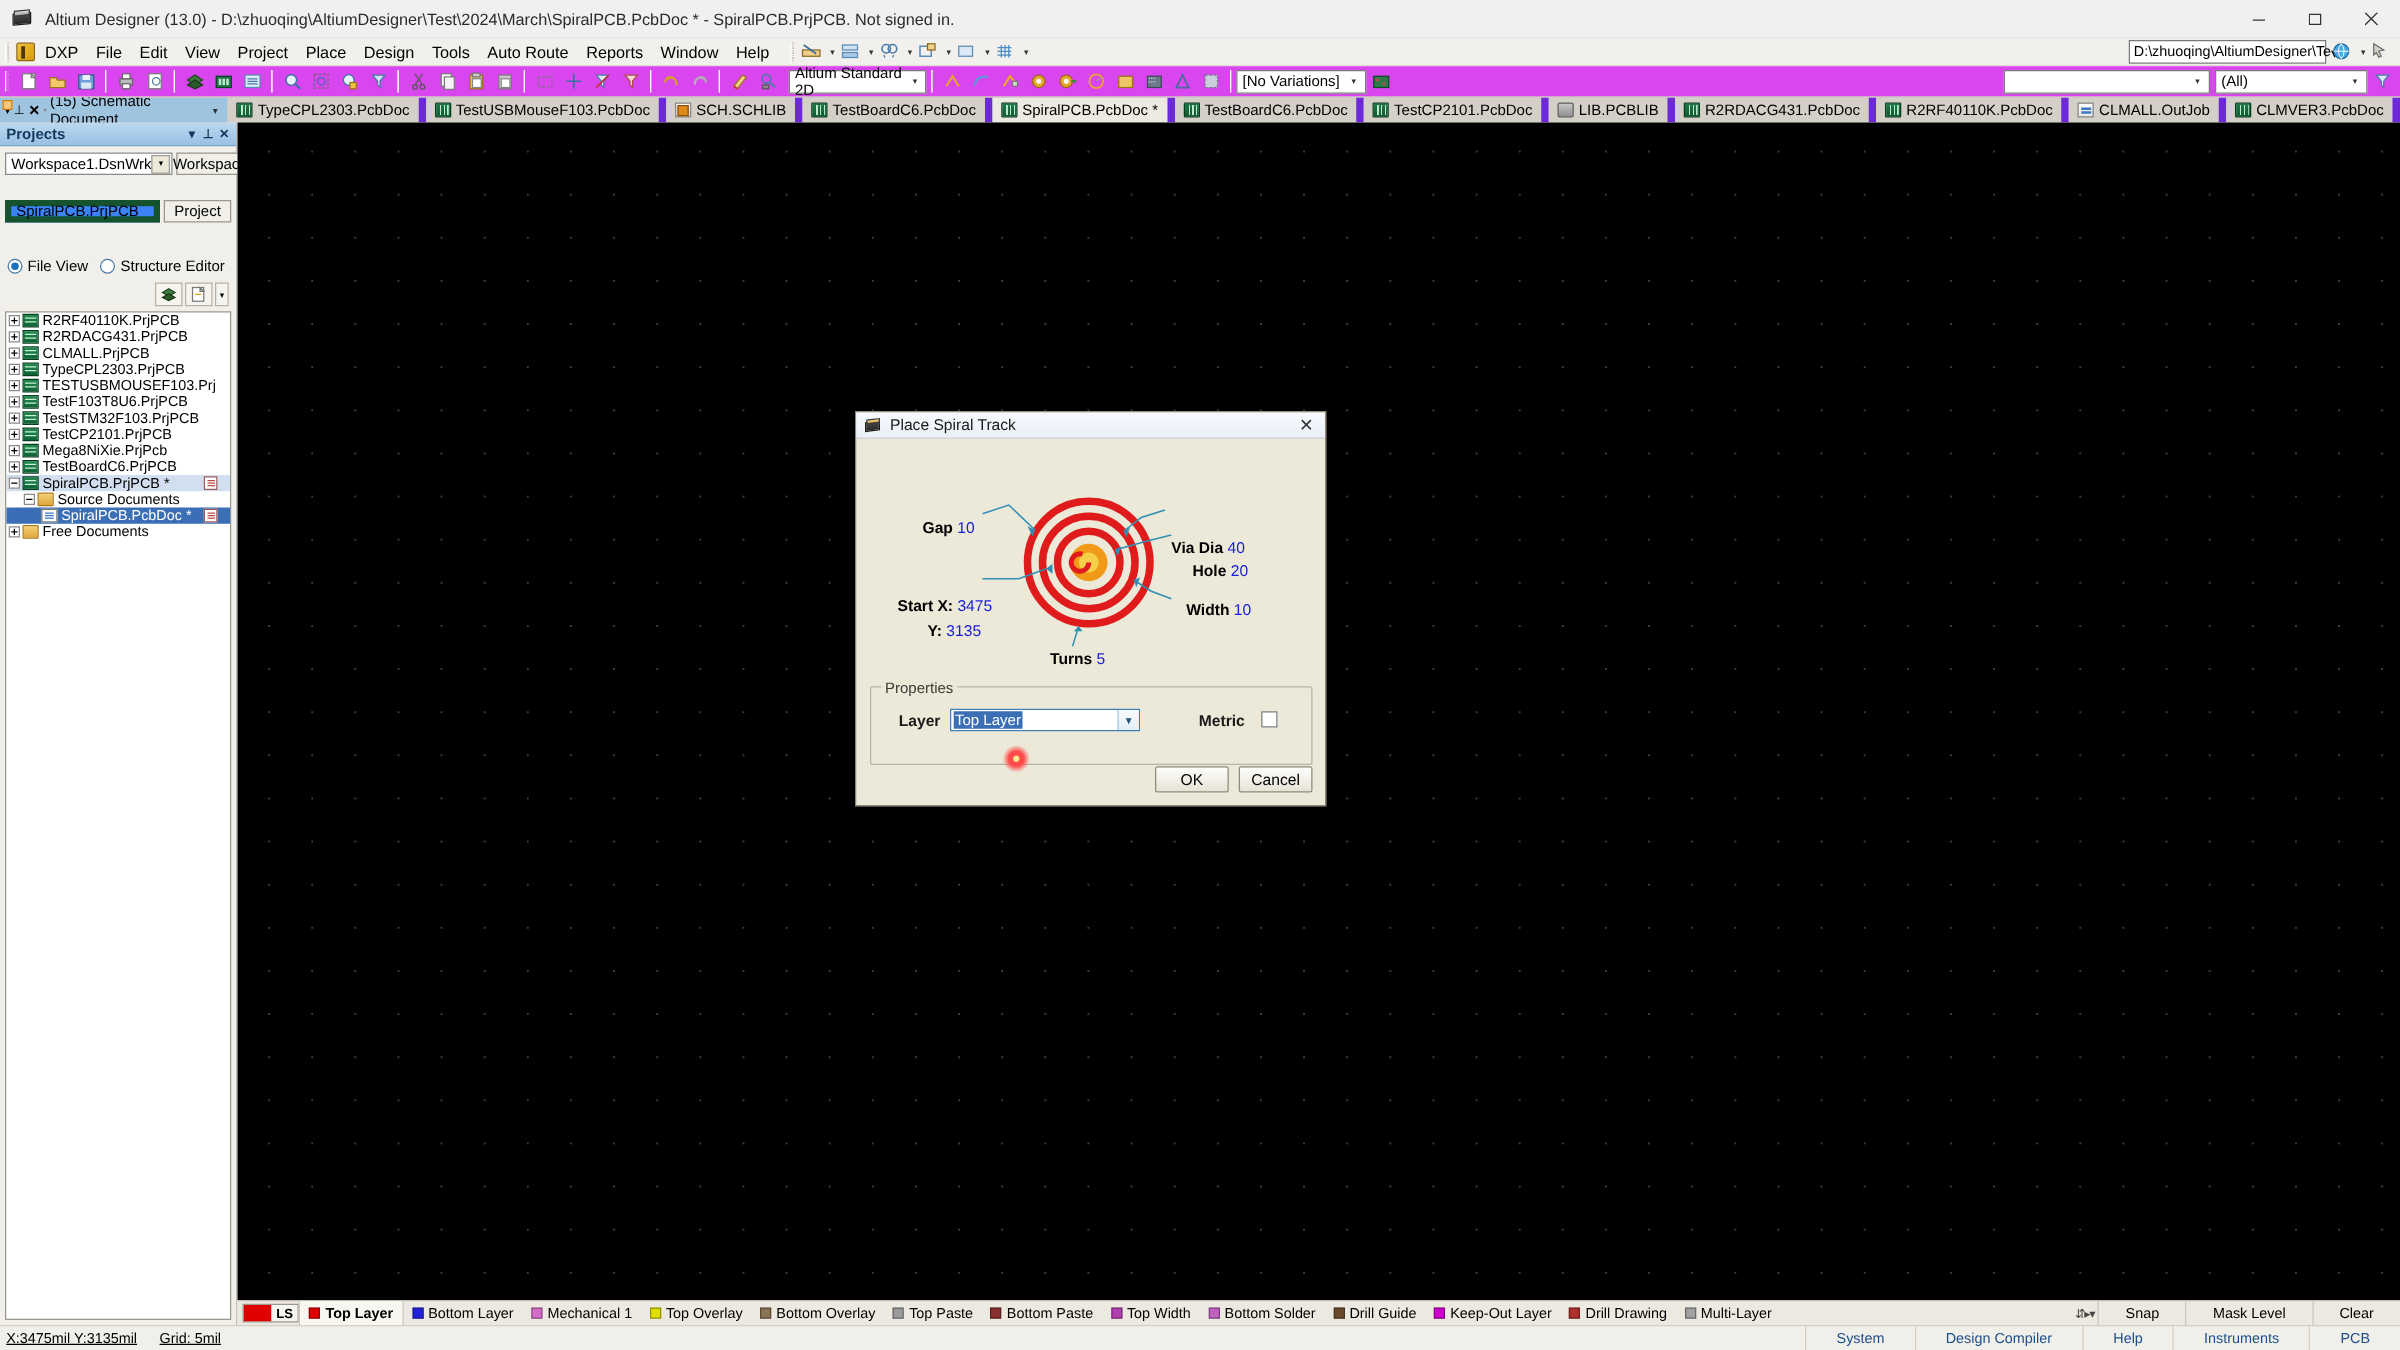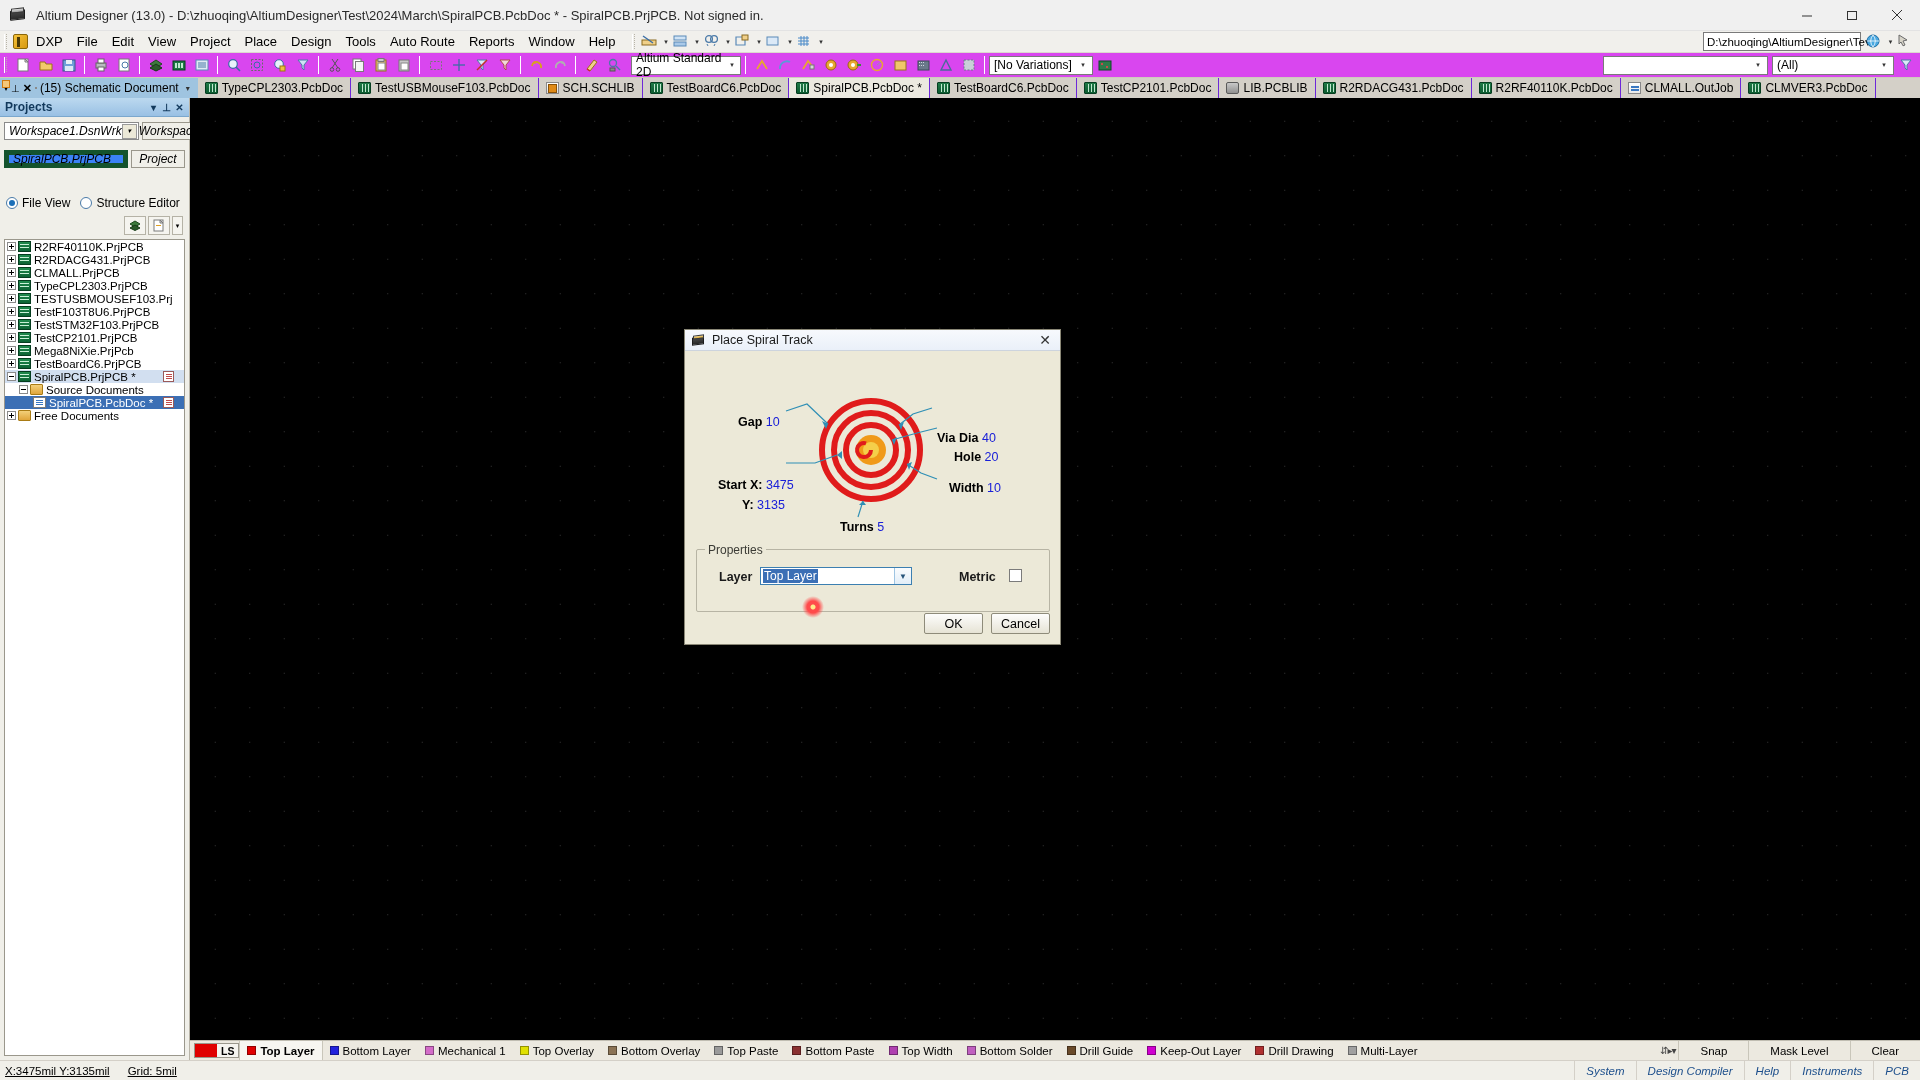--- a/index.html
+++ b/index.html
@@ -127,21 +127,21 @@
     position: relative; overflow: hidden;
   }
   .panel-tab {
     background: #9fc4e0; color: #000; display: flex; align-items: center;
     padding: 0 4px 0 4px; font-size: 12px; gap: 3px;
   }
   .panel-tab .pt-close { font-size: 11px; font-weight: bold; }
   .doc-tab {
     display: flex; align-items: center; gap: 4px;
     padding: 0 7px; font-size: 12px; color: #000;
-    border-right: 1px solid #6d28d9;
+    border-right: 6px solid #6d28d9;
     background: #d4d0c8; white-space: nowrap;
   }
   .doc-tab.active { background: #ece9e0; }
   .doc-tab .ico { width: 13px; height: 12px; flex: 0 0 13px; position: relative; }
 
   
   .ico.pcb {
     background: linear-gradient(#1f7a47, #0d5c31);
     border: 1px solid #063f21; border-radius: 1px;
   }
@@ -189,21 +189,21 @@
   }
   .panel-header {
     height: 19px; background: linear-gradient(#bcd9ef, #99c0e4);
     display: flex; align-items: center; padding: 0 3px 0 5px;
     font-size: 12px; font-weight: bold; color: #12395c;
     border-bottom: 1px solid #7ba7cd;
   }
   .panel-header .ph-title { flex: 1 1 auto; }
   .panel-header .ph-btn { width: 13px; text-align: center; font-size: 10px; color: #12395c; }
   .panel-top { padding: 5px 4px 0 4px; }
-  .row1 { display: flex; gap: 3px; margin-bottom: 10px; font-style: italic; }
+  .row1 { display: flex; gap: 3px; margin-bottom: 20px; }
   .ws-combo {
     flex: 1 1 auto; height: 18px; background: #fff; border: 1px solid #8a8a8a;
     display: flex; align-items: center; padding: 0 1px 0 4px; font-size: 12px;
   }
   .ws-combo .arrow {
     margin-left: auto; width: 15px; height: 15px; background: #ece9d8;
     border: 1px solid #9a9a9a; display: flex; align-items: center; justify-content: center;
     font-size: 7px;
   }
   .ws-btn {
@@ -325,22 +325,22 @@
 
   
   .statusbar {
     height: 20px; flex: 0 0 20px; background: #f0efe9;
     display: flex; align-items: center; font-size: 11.5px; color: #000;
     border-top: 1px solid #d4d0c8; position: relative;
   }
   .sb-left { padding-left: 5px; display: flex; gap: 18px; text-decoration: underline; }
   .sb-right { position: absolute; right: 0; top: 0; height: 100%; display: flex; align-items: center; }
   .sb-item {
-    padding: 0 11px; height: 100%; display: flex; align-items: center;
-    border-left: 1px solid #d4d0c8; color: #1d4f8c; font-style: italic;
+    padding: 0 24px; height: 100%; display: flex; align-items: center;
+    border-left: 1px solid #d4d0c8; color: #1d4f8c;
   }
 
   
   .dialog {
     position: absolute; left: 684px; top: 329px; width: 377px; height: 316px;
     background: #ece9d8; border: 1px solid #8a8776;
     box-shadow: 2px 2px 7px rgba(0,0,0,0.45);
     display: flex; flex-direction: column;
     font-size: 12.5px;
   }

